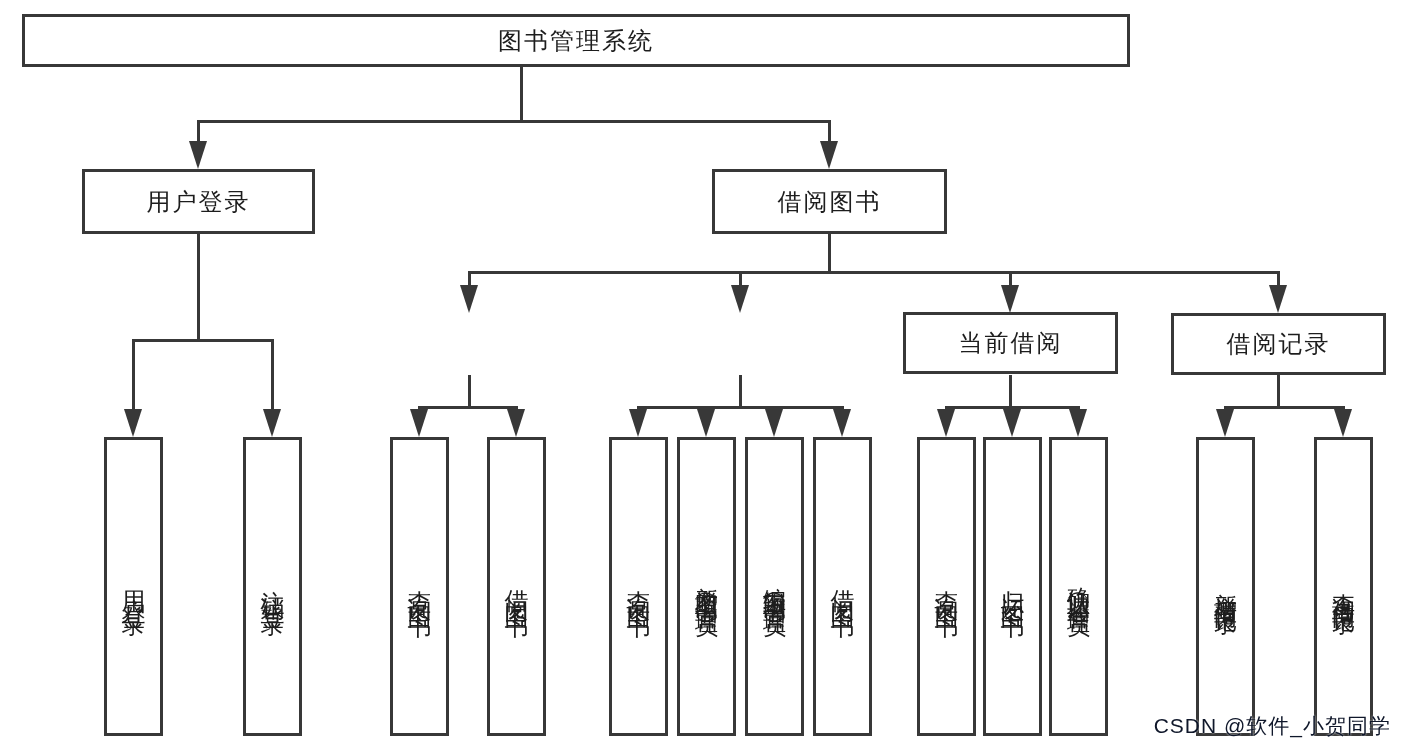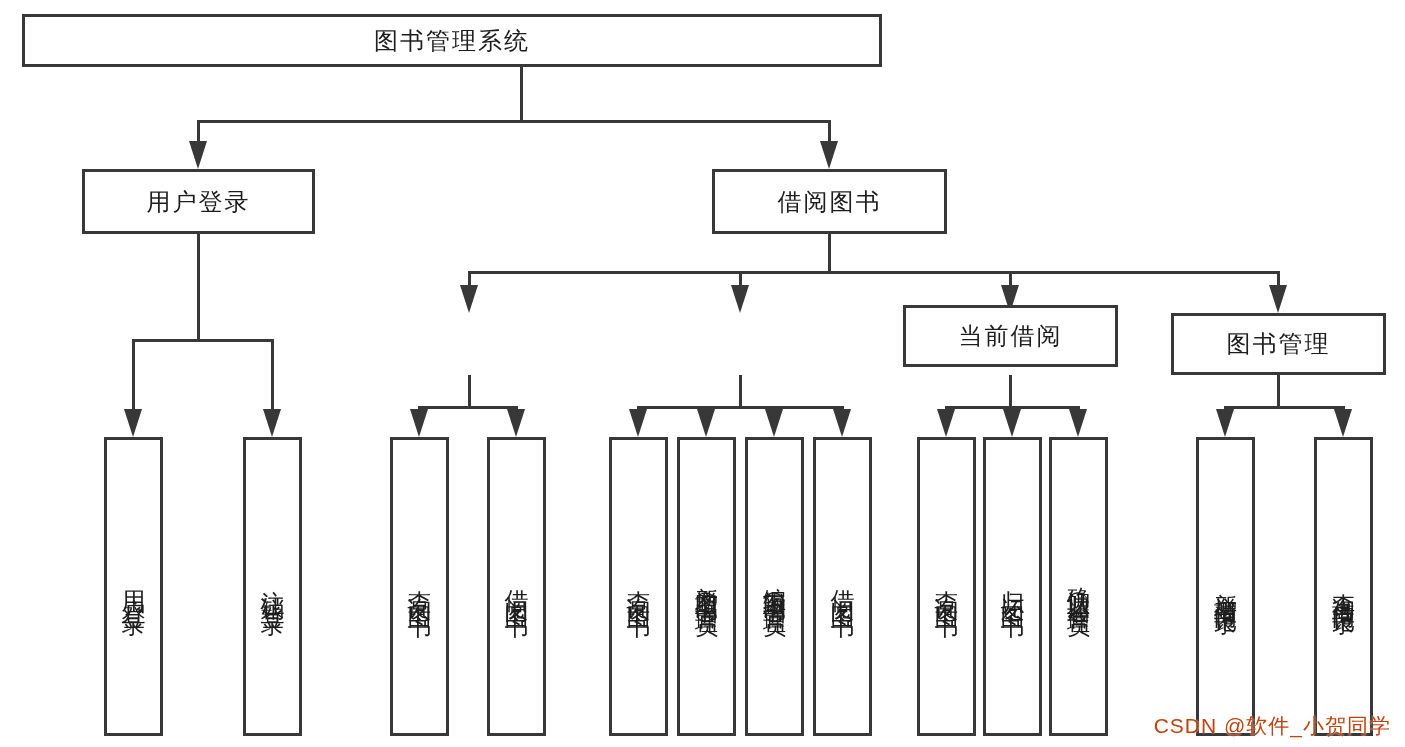--- a/index.html
+++ b/index.html
@@ -22,30 +22,30 @@
   .vline,.hline{position:absolute;background:#383838;z-index:1;}
   .vline{width:3px;}
   .hline{height:3px;}
   .arrow{
     position:absolute;width:0;height:0;z-index:1;
     border-left:9px solid transparent;border-right:9px solid transparent;
     border-top:28px solid #383838;
   }
   .watermark{
     position:absolute;right:14px;bottom:7px;z-index:5;
-    color:#c2410c;font-size:21px;letter-spacing:1px;
+    color:#0f172a;font-size:21px;letter-spacing:1px;
     text-shadow:0 0 2px #ffffff;
   }
 </style>
 </head>
 <body>
 
 <div class="stage">
 
-  <div class="node" style="left:22px;top:14px;width:860px;height:53px">
+  <div class="node" style="left:22px;top:14px;width:1108px;height:53px">
     <span>图书管理系统</span>
   </div>
 
   <div class="vline" style="left:520px;top:67px;height:56px"></div>
   <div class="hline" style="left:197px;top:120px;width:634px"></div>
   <div class="vline" style="left:197px;top:120px;height:24px"></div>
   <div class="arrow" style="left:189px;top:141px"></div>
   <div class="vline" style="left:828px;top:120px;height:24px"></div>
   <div class="arrow" style="left:820px;top:141px"></div>
 
@@ -67,25 +67,25 @@
   <div class="hline" style="left:468px;top:271px;width:812px"></div>
   <div class="vline" style="left:468px;top:271px;height:18px"></div>
   <div class="arrow" style="left:460px;top:285px"></div>
   <div class="vline" style="left:739px;top:271px;height:18px"></div>
   <div class="arrow" style="left:731px;top:285px"></div>
   <div class="vline" style="left:1009px;top:271px;height:18px"></div>
   <div class="arrow" style="left:1001px;top:285px"></div>
   <div class="vline" style="left:1277px;top:271px;height:18px"></div>
   <div class="arrow" style="left:1269px;top:285px"></div>
 
-  <div class="node" style="left:903px;top:305px;width:215px;height:62px">
+  <div class="node" style="left:903px;top:312px;width:215px;height:62px">
     <span>当前借阅</span>
   </div>
   <div class="node" style="left:1171px;top:313px;width:215px;height:62px">
-    <span>图书管理</span>
+    <span>借阅记录</span>
   </div>
 
   <div class="vline" style="left:468px;top:375px;height:34px"></div>
   <div class="hline" style="left:418px;top:406px;width:100px"></div>
   <div class="vline" style="left:418px;top:406px;height:8px"></div>
   <div class="arrow" style="left:410px;top:409px"></div>
   <div class="vline" style="left:515px;top:406px;height:8px"></div>
   <div class="arrow" style="left:507px;top:409px"></div>
 
   <div class="vline" style="left:739px;top:375px;height:34px"></div>

